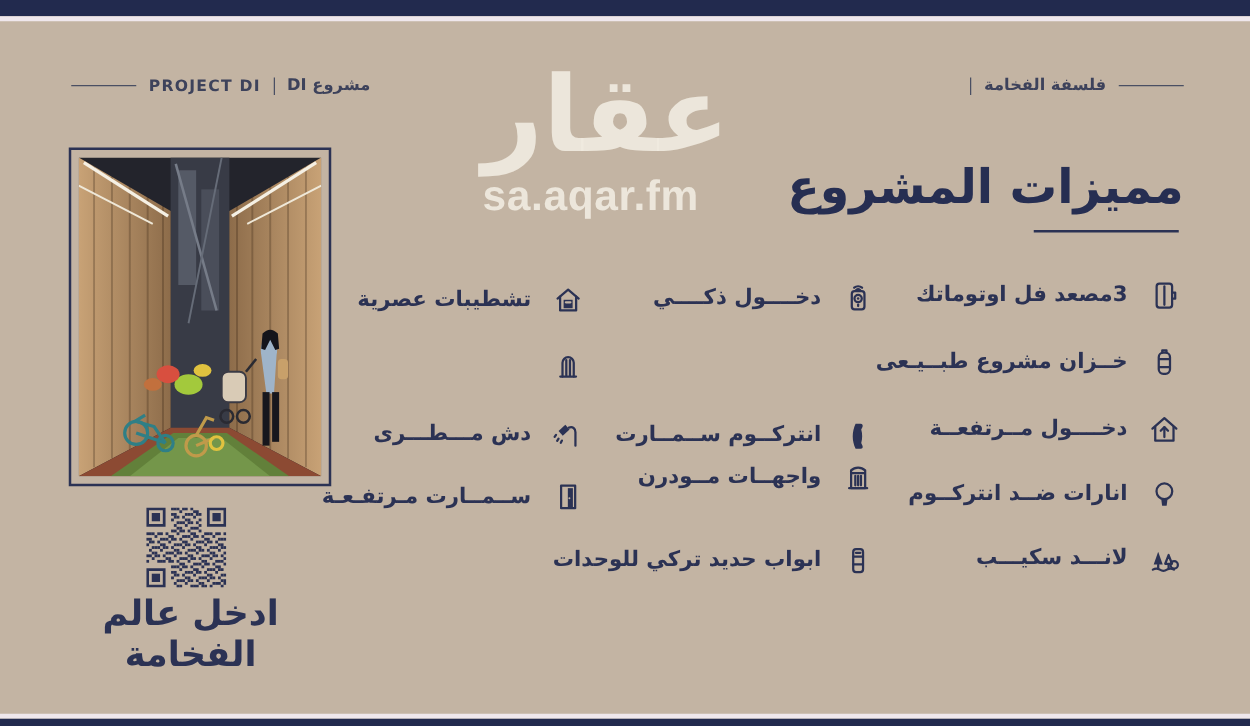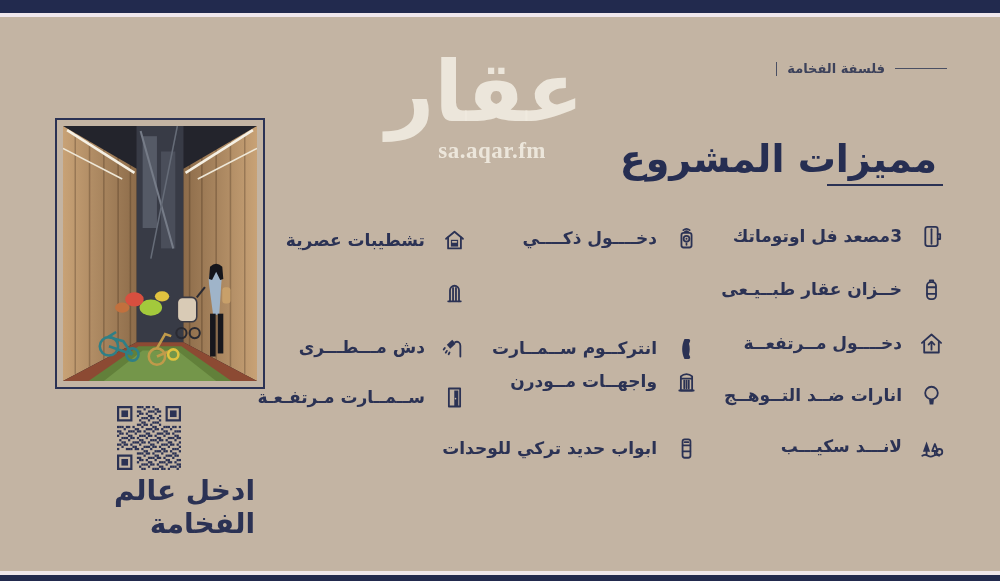--- a/index.html
+++ b/index.html
@@ -21,57 +21,63 @@
   .hdr-left{left:57px;top:61px;}
   .hdr-right{right:53px;top:61px;}
   .hline{display:inline-block;width:52px;height:1px;background:#4a4f63;}
   .vsep{display:inline-block;width:1px;height:14px;background:#4a4f63;}
   .hdr .ar{font-size:13px;letter-spacing:0;}
 
   
   .watermark{position:absolute;left:386px;top:44px;width:160px;text-align:right;
              color:rgba(240,234,223,.92);}
   .wm-logo{font-size:84px;line-height:96px;font-weight:700;}
-  .wm-domain{font-family:Liberation Serif, serif;
-             font-size:23px;font-weight:700;margin-top:-2px;letter-spacing:.5px;}
+  .wm-domain{font-family:Liberation Sans, sans-serif;
+             font-size:34px;font-weight:700;margin-top:-2px;letter-spacing:.5px;}
 
   
-  .heading{position:absolute;right:53px;top:127px;margin:10px;
+  .heading{position:absolute;right:53px;top:127px;margin:0;
            font-size:38px;font-weight:700;color:#262e52;letter-spacing:-.5px;}
   .heading-rule{position:absolute;right:57px;top:184px;width:116px;height:2px;background:#2b3254;}
 
   
   .photo-frame{position:absolute;left:55px;top:118px;width:194px;height:255px;
                border:2px solid #2b3254;padding:6px;background:#c3b4a3;}
   .photo-frame svg{display:block;width:100%;height:100%;}
 
   
   .qr{position:absolute;left:117px;top:406px;width:64px;height:64px;}
   .qr svg{display:block;width:100%;height:100%;}
-  .enter{position:absolute;left:50px;top:474px;width:205px;text-align:right;
+  .enter{position:absolute;left:50px;top:474px;width:205px;text-align:center;
          font-size:28px;font-weight:700;color:#2b3254;}
 
   
   .feat{position:absolute;display:flex;align-items:center;gap:15px;height:30px;}
   .flabel{font-size:17px;font-weight:700;color:#2b3254;white-space:nowrap;}
   .ficon{width:28px;height:28px;display:flex;align-items:center;justify-content:center;}
   .ficon svg{width:27px;height:27px;stroke:#2b3254;fill:none;
              stroke-width:1.6;stroke-linecap:round;stroke-linejoin:round;}
   .fill{fill:#2b3254;stroke:none;}
 </style>
 </head>
 <body>
 
 <div class="canvas">
 
   <div class="bar top-navy"></div>
   <div class="bar top-strip"></div>
   <div class="bar bottom-strip"></div>
   <div class="bar bottom-navy"></div>
 
+  <div class="hdr hdr-left">
+    <span class="hline"></span>
+    <span>PROJECT DI</span>
+    <span class="vsep"></span>
+    <span class="ar" dir="rtl">مشروع DI</span>
+  </div>
 
   <div class="hdr hdr-right">
     <span class="vsep"></span>
     <span class="ar" dir="rtl">فلسفة الفخامة</span>
     <span class="hline"></span>
   </div>
 
   <div class="watermark">
     <div class="wm-logo">عقار</div>
     <div class="wm-domain">sa.aqar.fm</div>
@@ -438,41 +444,41 @@
   </div>
   <div class="feat" dir="rtl" style="top:274px;right:55px">
     <span class="ficon">
       <svg viewBox="0 0 24 24">
           <rect x="8" y="5.5" width="8" height="15" rx="3.2"></rect>
           <line x1="8.3" y1="10" x2="15.7" y2="10"></line>
           <line x1="8.3" y1="15.8" x2="15.7" y2="15.8"></line>
           <path d="M10.5 5.3V3.8h3v1.5"></path>
         </svg>
     </span>
-    <span class="flabel">خــزان عقار طبــيـعى</span>
+    <span class="flabel">خــزان مشروع طبــيـعى</span>
   </div>
   <div class="feat" dir="rtl" style="top:328px;right:55px">
     <span class="ficon">
       <svg viewBox="0 0 24 24">
           <path d="M3.5 11.5 12 4l8.5 7.5"></path>
           <path d="M5.5 10.3V20h13v-9.7"></path>
           <line x1="12" y1="17.5" x2="12" y2="10.5"></line>
           <path d="M9.4 13 12 10.4 14.6 13"></path>
         </svg>
     </span>
     <span class="flabel">دخــــول مــرتفعــة</span>
   </div>
   <div class="feat" dir="rtl" style="top:380px;right:55px">
     <span class="ficon">
       <svg viewBox="0 0 24 24">
           <circle cx="12" cy="9.8" r="5.6"></circle>
           <path class="fill" d="M9.8 15.6h4.4l-.6 4.4h-3.2z"></path>
         </svg>
     </span>
-    <span class="flabel">انارات ضــد التــوهــج</span>
+    <span class="flabel">انارات ضــد انتركــوم</span>
   </div>
   <div class="feat" dir="rtl" style="top:431px;right:55px">
     <span class="ficon">
       <svg viewBox="0 0 24 24">
           <path class="fill" d="M7.6 7.5 4.4 16.6h6.4z"></path>
           <line x1="7.6" y1="16.8" x2="7.6" y2="19.6"></line>
           <path d="M15 9.8 12.6 16h4.8z"></path>
           <line x1="15" y1="16.2" x2="15" y2="19"></line>
           <circle cx="19" cy="16.8" r="2.6"></circle>
           <path d="M3.8 20.2q2.5-1.6 5 0t5 0 5 0"></path>

